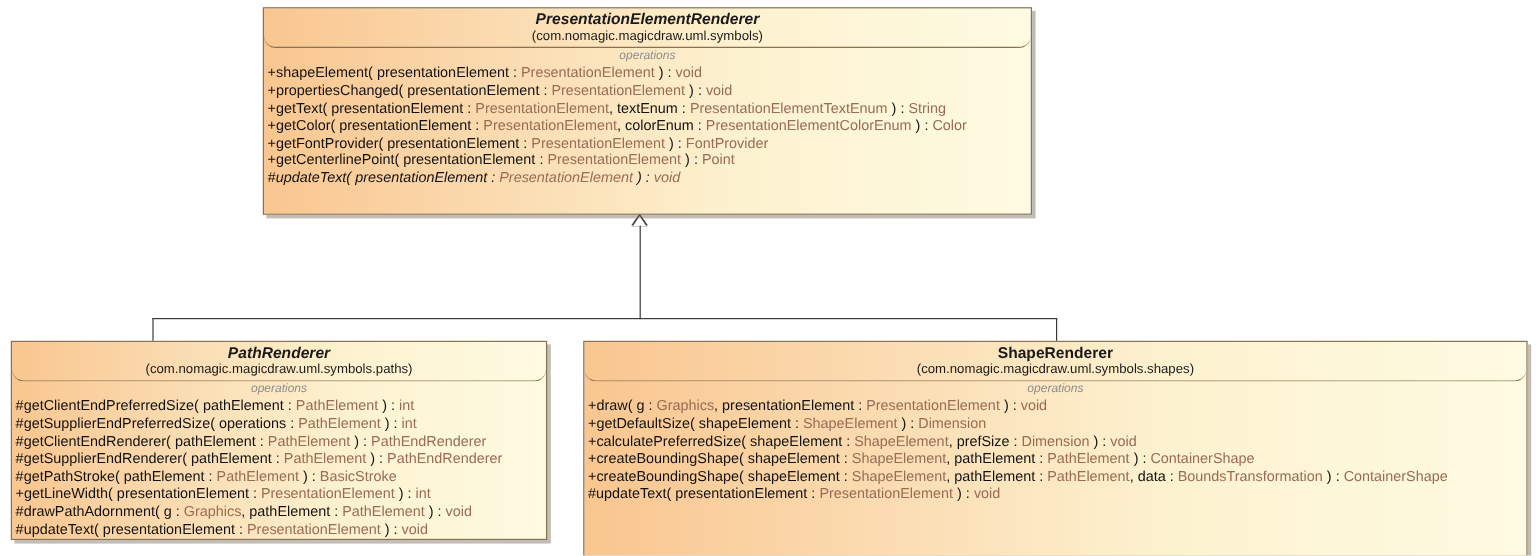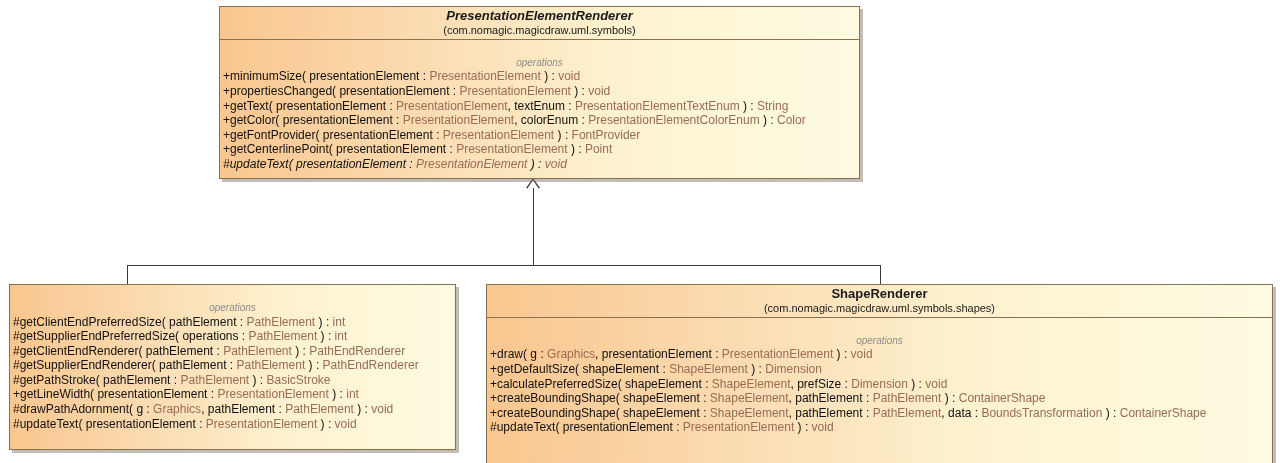--- a/index.html
+++ b/index.html
@@ -59,20 +59,21 @@
     box-shadow: 3px 3px 0 rgba(120,110,95,0.45);
     overflow: hidden;
   }
 
   .uml-header {
     box-sizing: border-box;
     padding: 2px 4px 3px 4px;
     text-align: center;
     border-bottom: 1px solid #8a7250;
     line-height: 1.12;
+    border-radius: 10px;
   }
   .uml-name {
     font-size: 13px;
     font-weight: bold;
     color: #1a1a1a;
     white-space: nowrap;
   }
   .uml-name.abstract { font-style: italic; }
   .uml-pkg {
     font-size: 11px;
@@ -84,21 +85,20 @@
     box-sizing: border-box;
     padding: 0 0 2px 0;
   }
   .compartment-label {
     text-align: center;
     font-size: 10px;
     font-style: italic;
     color: #8d8d8d;
     line-height: 1.25;
     padding: 1px 0 0 0;
-    margin-top: 16px;
   }
   .op-list {
     list-style: none;
     margin: 0;
     padding: 0;
   }
   .op-row {
     font-size: 12px;
     line-height: 14.6px;
     color: #111111;
@@ -130,32 +130,36 @@
   </div>
 
   <div class="uml-class" style="left:219px; top:6px; width:641px; height:173px;">
     <div class="uml-header">
       <div class="uml-name abstract">PresentationElementRenderer</div>
       <div class="uml-pkg">(com.nomagic.magicdraw.uml.symbols)</div>
     </div>
     <div class="uml-compartment">
       <div class="compartment-label">operations</div>
       <ul class="op-list">
-          <li class="op-row"><span class="op-vis">+</span><span><span>minimumSize( presentationElement </span><span>:</span><span class="op-type"> PresentationElement</span><span> ) </span><span>:</span><span class="op-type"> void</span></span></li>
+          <li class="op-row"><span class="op-vis">+</span><span><span>shapeElement( presentationElement </span><span>:</span><span class="op-type"> PresentationElement</span><span> ) </span><span>:</span><span class="op-type"> void</span></span></li>
           <li class="op-row"><span class="op-vis">+</span><span><span>propertiesChanged( presentationElement </span><span>:</span><span class="op-type"> PresentationElement</span><span> ) </span><span>:</span><span class="op-type"> void</span></span></li>
           <li class="op-row"><span class="op-vis">+</span><span><span>getText( presentationElement </span><span>:</span><span class="op-type"> PresentationElement</span><span>, textEnum </span><span>:</span><span class="op-type"> PresentationElementTextEnum</span><span> ) </span><span>:</span><span class="op-type"> String</span></span></li>
           <li class="op-row"><span class="op-vis">+</span><span><span>getColor( presentationElement </span><span>:</span><span class="op-type"> PresentationElement</span><span>, colorEnum </span><span>:</span><span class="op-type"> PresentationElementColorEnum</span><span> ) </span><span>:</span><span class="op-type"> Color</span></span></li>
           <li class="op-row"><span class="op-vis">+</span><span><span>getFontProvider( presentationElement </span><span>:</span><span class="op-type"> PresentationElement</span><span> ) </span><span>:</span><span class="op-type"> FontProvider</span></span></li>
           <li class="op-row"><span class="op-vis">+</span><span><span>getCenterlinePoint( presentationElement </span><span>:</span><span class="op-type"> PresentationElement</span><span> ) </span><span>:</span><span class="op-type"> Point</span></span></li>
           <li class="op-row abstract-op"><span class="op-vis">#</span><span><span>updateText( presentationElement </span><span>:</span><span class="op-type"> PresentationElement</span><span> )  </span><span>:</span><span class="op-type"> void</span></span></li>
         </ul>
     </div>
   </div>
 
   <div class="uml-class" style="left:9px; top:284px; width:447px; height:166px;">
+    <div class="uml-header">
+      <div class="uml-name abstract">PathRenderer</div>
+      <div class="uml-pkg">(com.nomagic.magicdraw.uml.symbols.paths)</div>
+    </div>
     <div class="uml-compartment">
       <div class="compartment-label">operations</div>
       <ul class="op-list">
           <li class="op-row"><span class="op-vis">#</span><span><span>getClientEndPreferredSize( pathElement </span><span>:</span><span class="op-type"> PathElement</span><span> ) </span><span>:</span><span class="op-type"> int</span></span></li>
           <li class="op-row"><span class="op-vis">#</span><span><span>getSupplierEndPreferredSize( operations </span><span>:</span><span class="op-type"> PathElement</span><span> ) </span><span>:</span><span class="op-type"> int</span></span></li>
           <li class="op-row"><span class="op-vis">#</span><span><span>getClientEndRenderer( pathElement </span><span>:</span><span class="op-type"> PathElement</span><span> ) </span><span>:</span><span class="op-type"> PathEndRenderer</span></span></li>
           <li class="op-row"><span class="op-vis">#</span><span><span>getSupplierEndRenderer( pathElement </span><span>:</span><span class="op-type"> PathElement</span><span> ) </span><span>:</span><span class="op-type"> PathEndRenderer</span></span></li>
           <li class="op-row"><span class="op-vis">#</span><span><span>getPathStroke( pathElement </span><span>:</span><span class="op-type"> PathElement</span><span> ) </span><span>:</span><span class="op-type"> BasicStroke</span></span></li>
           <li class="op-row"><span class="op-vis">+</span><span><span>getLineWidth( presentationElement </span><span>:</span><span class="op-type"> PresentationElement</span><span> ) </span><span>:</span><span class="op-type"> int</span></span></li>
           <li class="op-row"><span class="op-vis">#</span><span><span>drawPathAdornment( g </span><span>:</span><span class="op-type"> Graphics</span><span>, pathElement </span><span>:</span><span class="op-type"> PathElement</span><span> ) </span><span>:</span><span class="op-type"> void</span></span></li>

